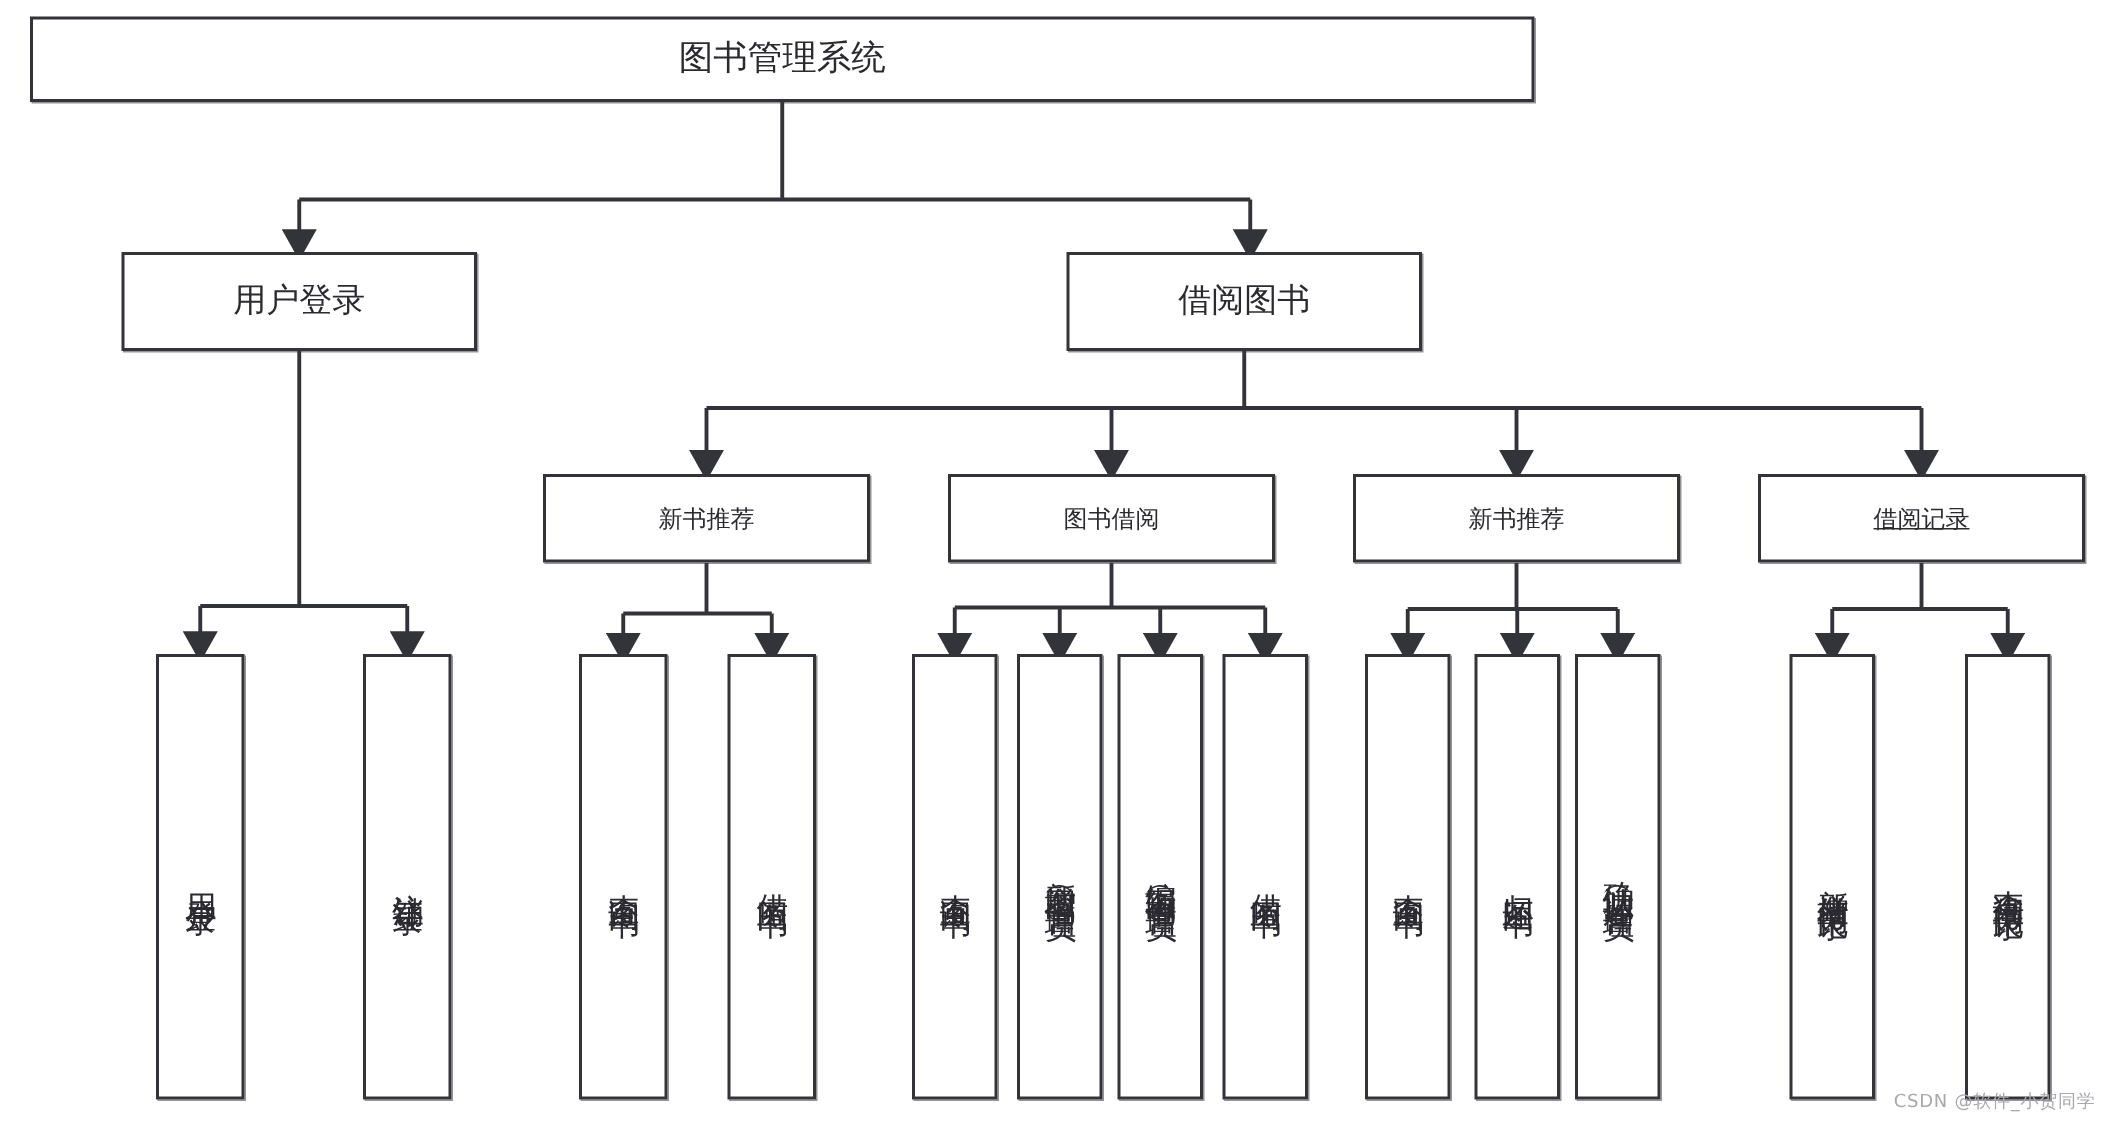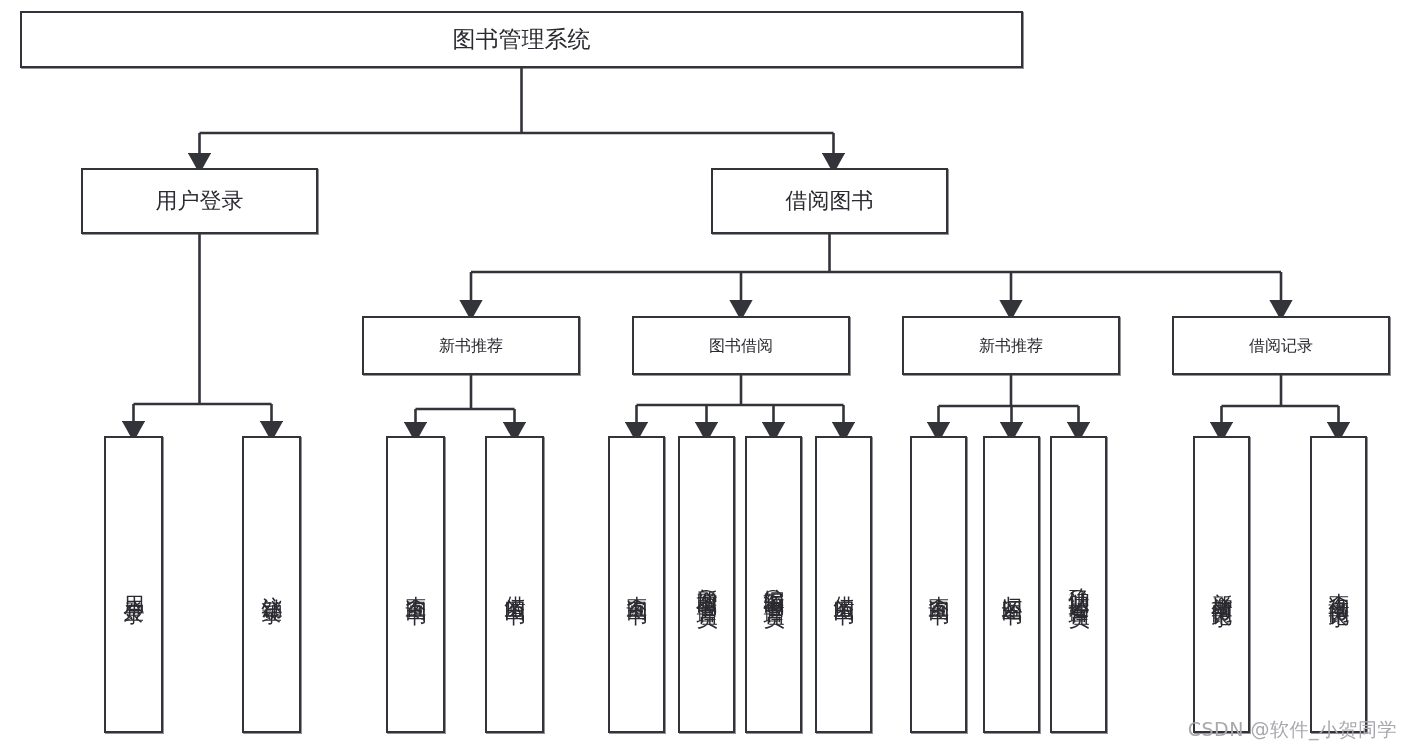--- a/index.html
+++ b/index.html
@@ -57,21 +57,21 @@
     text-align: center;
   }
   .node.level-root .node-label { font-size: 23px; }
   .node.level-2 .node-label { font-size: 22px; }
   .node.level-3 .node-label { font-size: 16px; }
   .node.level-leaf .node-label { font-size: 21px; }
   .watermark {
     position: absolute;
     right: 8px;
     bottom: 4px;
-    font-size: 19px;
+    font-size: 12px;
     color: #a8a8ad;
     letter-spacing: 0.5px;
     white-space: nowrap;
   }
 </style>
 </head>
 <body>
 
 <div id="diagram-root">
 
@@ -150,21 +150,21 @@
 
   <div class="node horizontal level-3" style="left:362px; top:316px; width:218px; height:59px;">
     <span class="node-label">新书推荐</span>
   </div>
   <div class="node horizontal level-3" style="left:632px; top:316px; width:218px; height:59px;align-items:center;">
     <span class="node-label">图书借阅</span>
   </div>
   <div class="node horizontal level-3" style="left:902px; top:316px; width:218px; height:59px;">
     <span class="node-label">新书推荐</span>
   </div>
-  <div class="node horizontal level-3" style="left:1172px; top:316px; width:218px; height:59px;">
+  <div class="node horizontal level-3" style="left:1172px; top:316px; width:218px; height:59px;text-decoration:underline;">
     <span class="node-label">借阅记录</span>
   </div>
 
   <div class="node vertical level-leaf" style="left:104px; top:436px; width:59px; height:297px;">
     <span class="node-label">用户登录</span>
   </div>
   <div class="node vertical level-leaf" style="left:242px; top:436px; width:59px; height:297px;">
     <span class="node-label">注销登录</span>
   </div>
 

